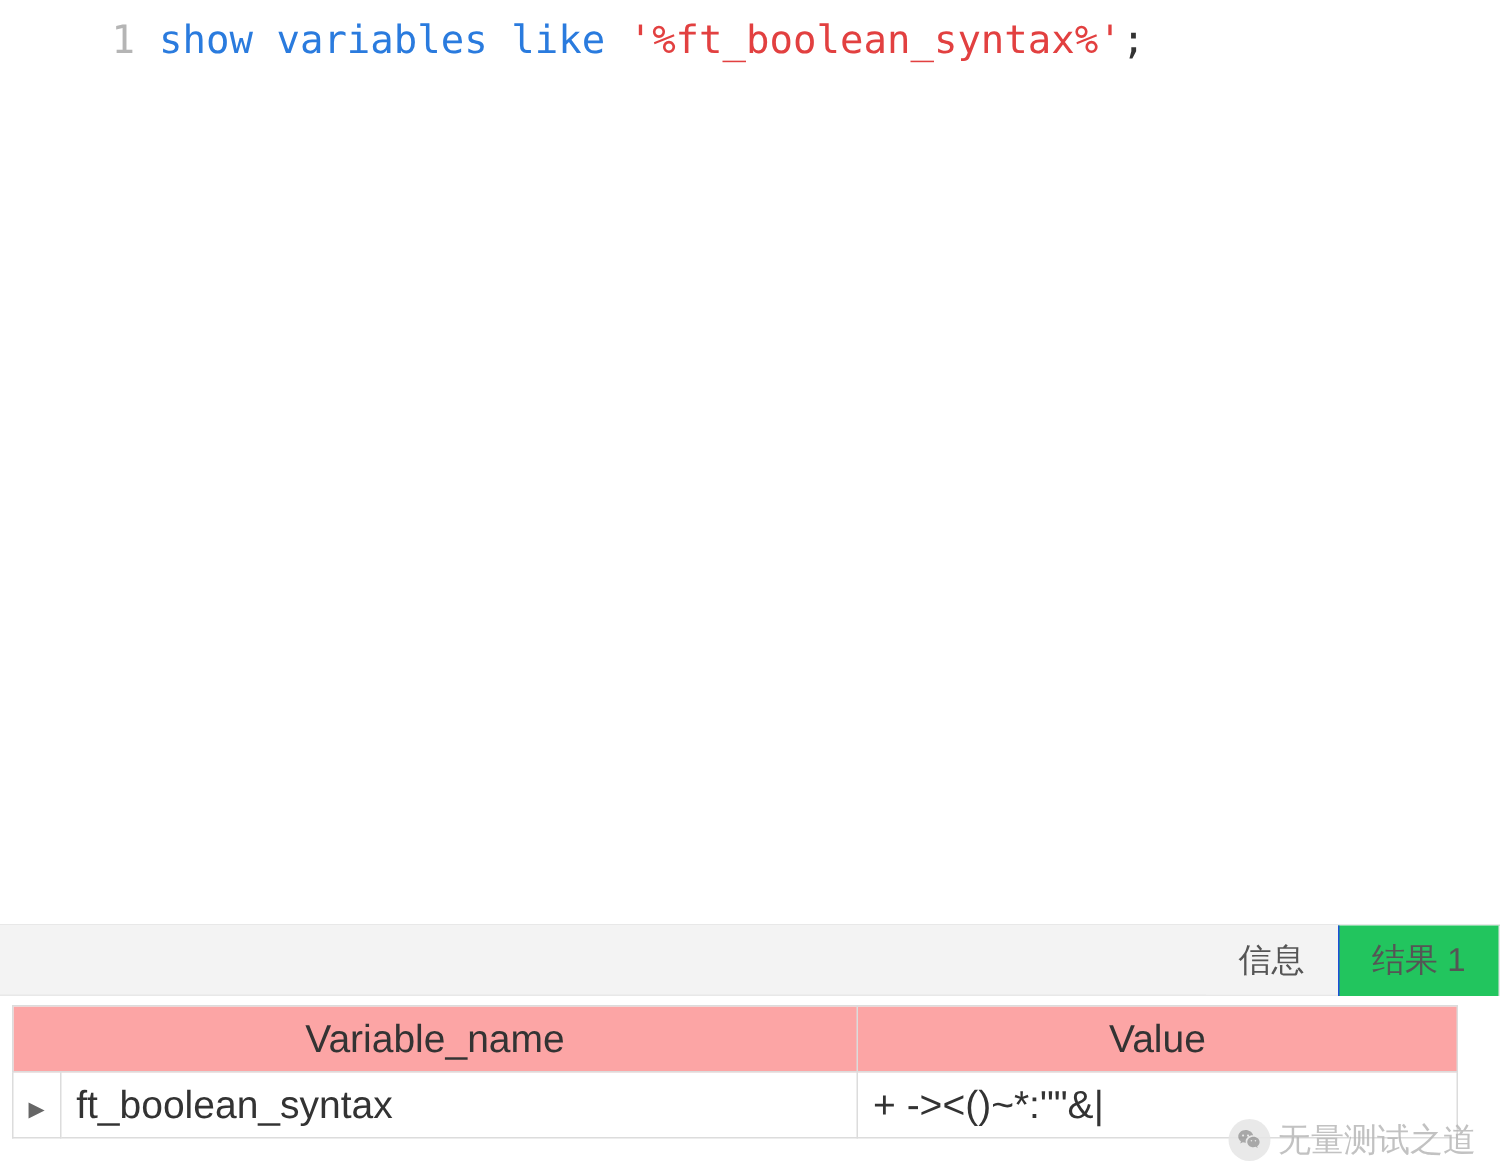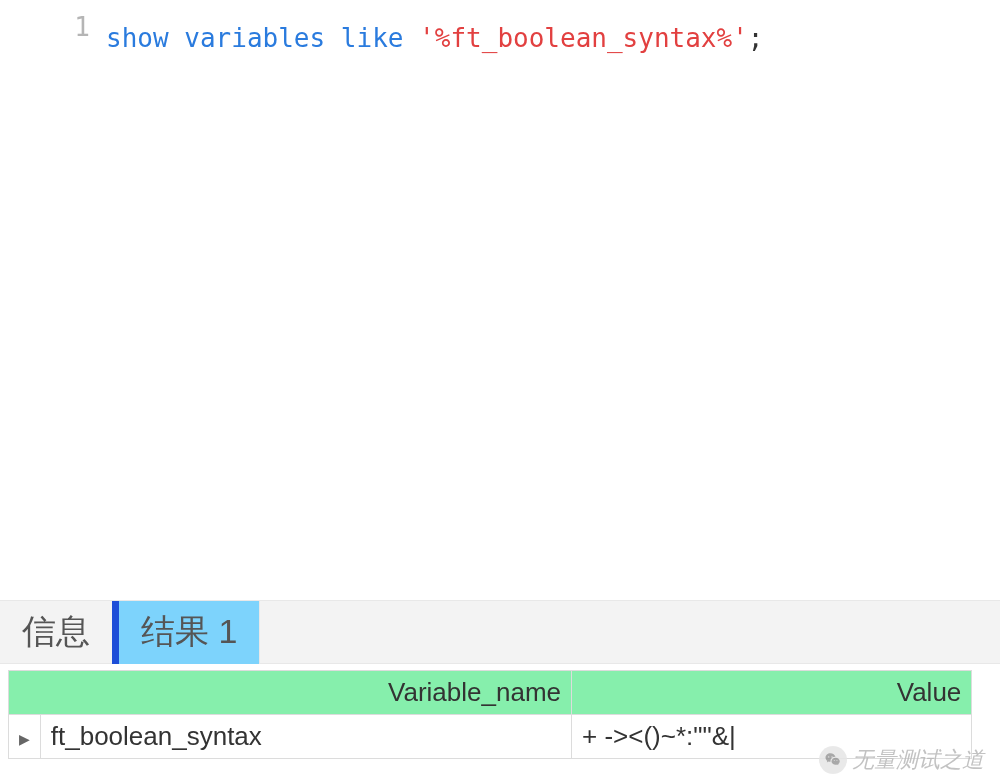--- a/index.html
+++ b/index.html
@@ -30,65 +30,65 @@
       font-size: 26px;
       user-select: none;
     }
     .code {
       flex: 1;
       padding: 12px 0 12px 6px;
       font-family: Consolas, Menlo, monospace;
       font-size: 26px;
       white-space: pre;
       color: #333;
-      margin-top: 11px;
     }
     .kw { color: #2a7bde; }
     .str { color: #e24040; }
     .punc { color: #333; }
 
     .results-pane {
       border-top: 1px solid #e8e8e8;
     }
 
     .tabs {
       display: flex;
       background: #f3f3f3;
       border-bottom: 1px solid #e8e8e8;
-      font-size: 34px;
+      font-size: 22px;
+      justify-content: flex-end;
     }
     .tab {
       padding: 8px 22px;
       color: #555;
       background: #f3f3f3;
       position: relative;
       cursor: default;
     }
     .tab.active {
-      background: #7dd3fc;
-      border-left: 7px solid #1d4ed8;
+      background: #22c55e;
+      border-left: 1px solid #1d4ed8;
       border-right: 1px solid #e8e8e8;
       margin-bottom: -1px;
     }
 
     .grid-wrapper {
       position: relative;
       padding: 6px 8px 24px 8px;
     }
 
     table.grid {
       border-collapse: collapse;
       width: 98%;
       font-size: 26px;
       color: #333;
     }
     table.grid th {
-      text-align: right;
+      text-align: center;
       font-weight: normal;
-      background: #86efac;
+      background: #fca5a5;
       border: 1px solid #dcdcdc;
       padding: 6px 10px;
     }
     table.grid td {
       border: 1px solid #dcdcdc;
       padding: 6px 10px;
       background: #ffffff;
     }
     td.row-marker-cell {
       width: 18px;
@@ -106,21 +106,20 @@
 
     .watermark {
       position: absolute;
       right: 16px;
       bottom: 8px;
       display: flex;
       align-items: center;
       gap: 5px;
       color: #b8b8b8;
       font-size: 22px;
-      font-style: italic;
       opacity: 0.85;
       pointer-events: none;
     }
     .watermark-icon {
       width: 28px;
       height: 28px;
       border-radius: 50%;
       background: #e6e6e6;
       display: flex;
       align-items: center;

